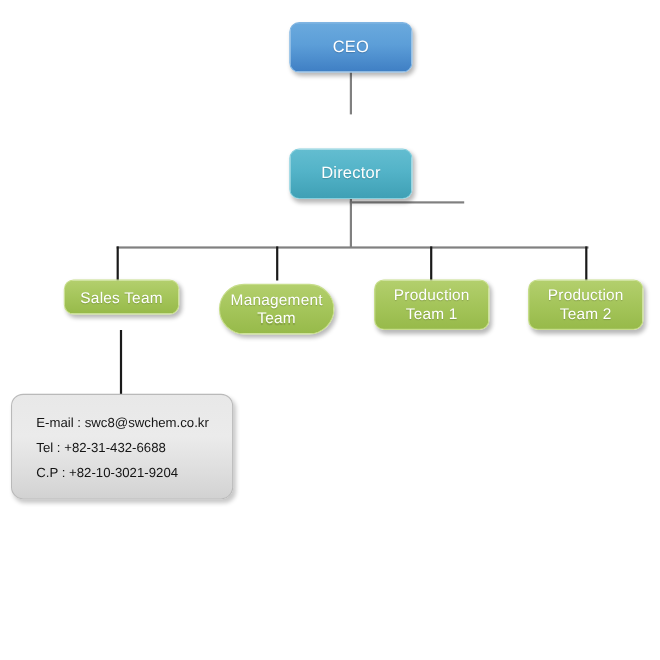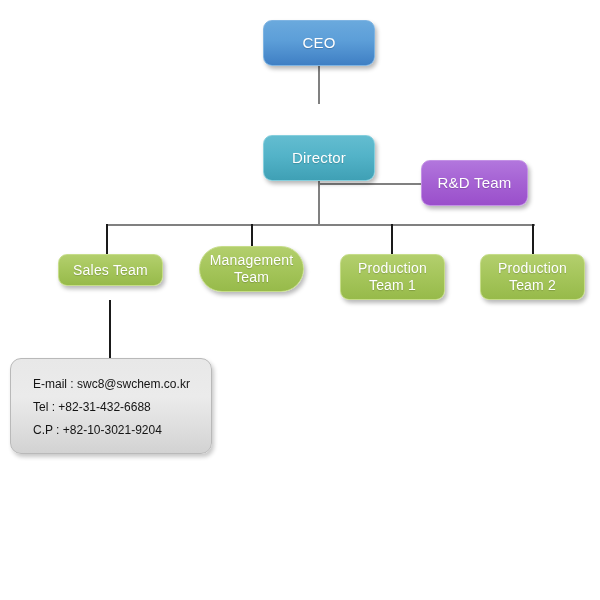--- a/index.html
+++ b/index.html
@@ -101,25 +101,24 @@
   <div class="conn conn-dark conn-v" style="left:251px; top:224px; height:31px;"></div>
   <div class="conn conn-dark conn-v" style="left:391px; top:224px; height:31px;"></div>
   <div class="conn conn-dark conn-v" style="left:532px; top:224px; height:31px;"></div>
 
   <div class="conn conn-dark conn-v" style="left:109px; top:300px; height:59px;"></div>
 
   <div class="node node-ceo" style="left:263px; top:20px; width:112px; height:46px;">CEO</div>
 
   <div class="node node-director" style="left:263px; top:103px; width:112px; height:46px;margin-top:32px;">Director</div>
 
-  <div class="node node-rnd" style="left:421px; top:160px; width:107px; height:46px;">R&amp;D Team</div>
 
   <div class="node node-team" style="left:58px; top:254px; width:105px; height:32px;">Sales Team</div>
 
-  <div class="node node-team" style="left:199px; top:246px; width:105px; height:46px;border-radius:23px;">Management
+  <div class="node node-team" style="left:199px; top:258px; width:105px; height:46px;border-radius:23px;">Management
 Team</div>
 
   <div class="node node-team" style="left:340px; top:254px; width:105px; height:46px;">Production
 Team 1</div>
 
   <div class="node node-team" style="left:480px; top:254px; width:105px; height:46px;">Production
 Team 2</div>
 
   <div class="contact-card" style="left:10px; top:358px; width:202px; height:96px;">
     <div class="contact-line">E-mail : swc8@swchem.co.kr</div>

